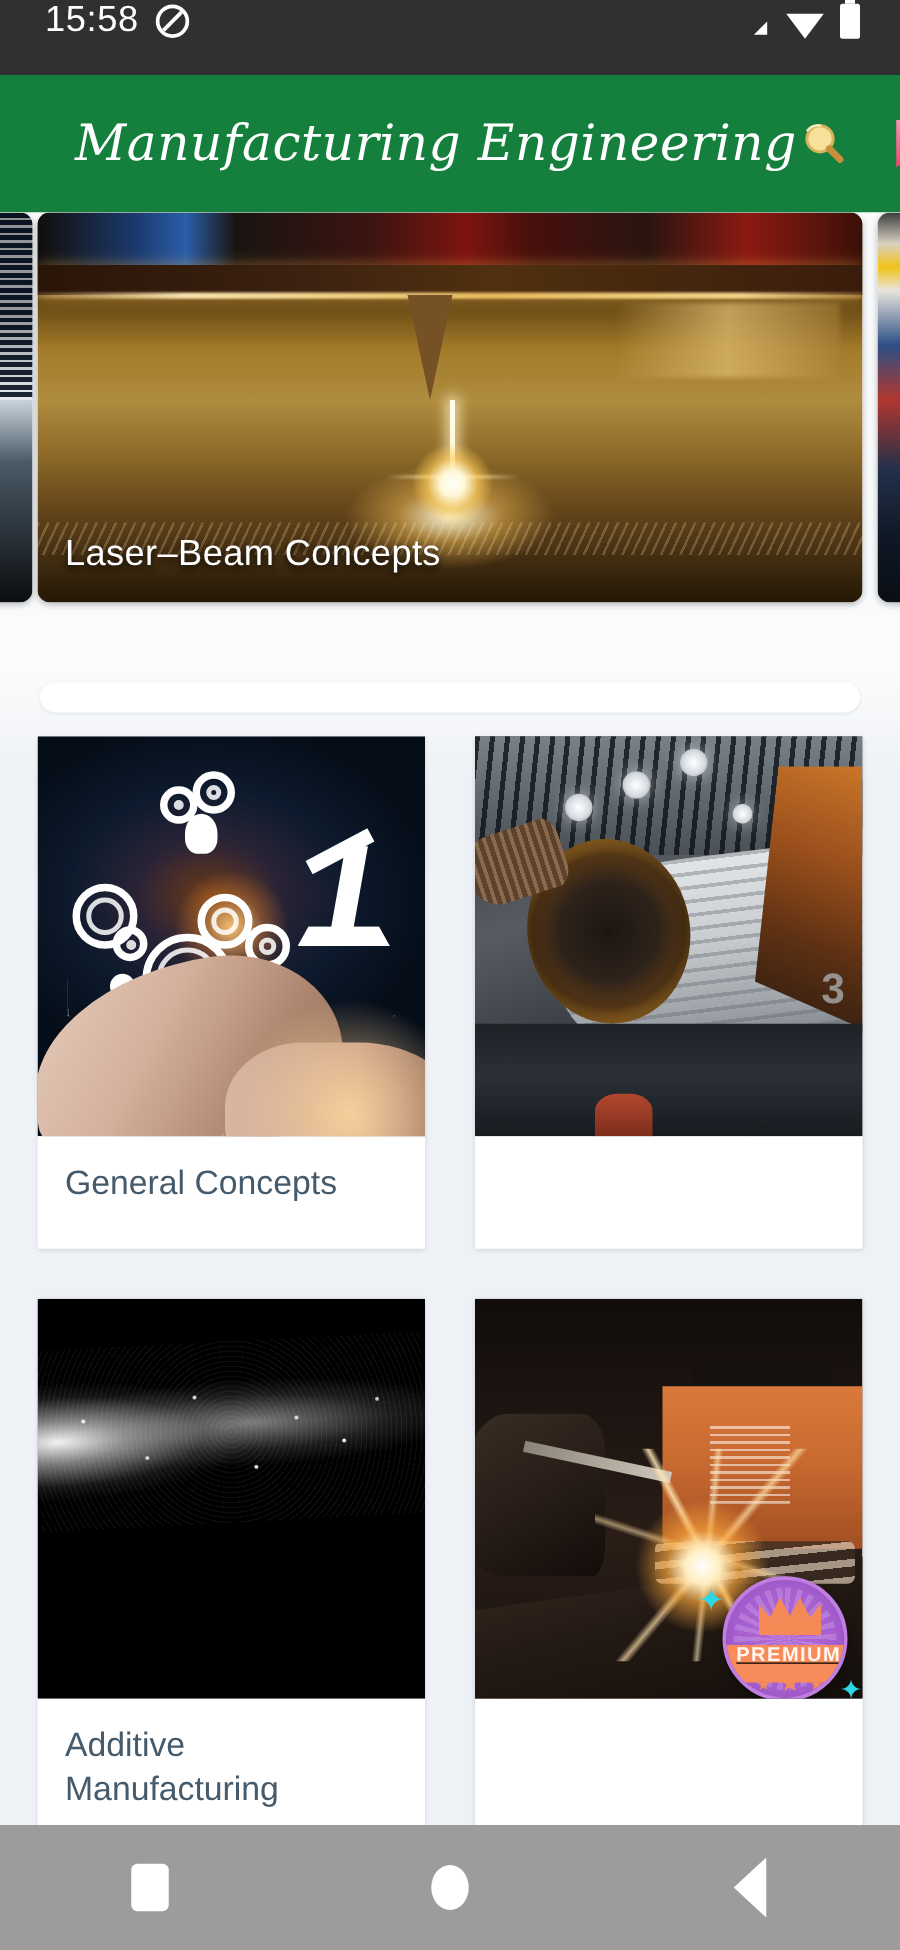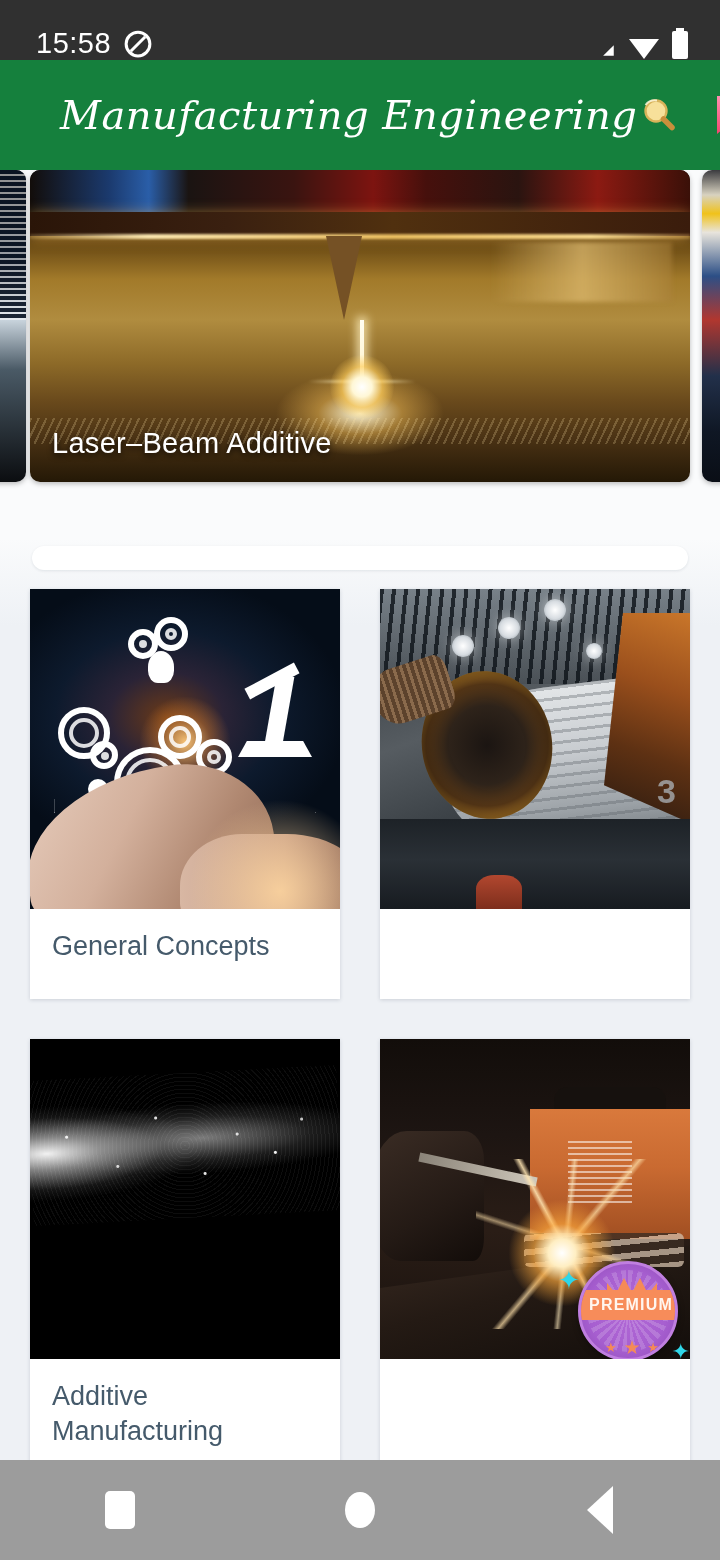--- a/index.html
+++ b/index.html
@@ -7,21 +7,21 @@
     width:720px; height:1560px;
     background:#eef1f5;
     font-family:"Liberation Sans", sans-serif;
     overflow:hidden;
   }
 
   
   .status-bar{
     position:absolute; top:0; left:0; width:720px; height:60px;
     background:#303030; color:#fff;
-    display:flex; align-items:flex-end;
+    display:flex; align-items:flex-start;
   }
   .status-left{ display:flex; align-items:center; gap:12px; margin-left:36px; }
   .status-time{ font-size:29px; letter-spacing:.5px; font-weight:400; }
   .dnd-icon{ width:30px; height:30px; position:relative; }
   .dnd-icon svg{ display:block; }
   .status-right{ margin-left:auto; margin-right:30px; display:flex; align-items:flex-end; gap:10px; }
 
   
   .app-bar{
     position:absolute; top:60px; left:0; width:720px; height:110px;
@@ -364,23 +364,23 @@
   .premium-circle::before{
     content:""; position:absolute; inset:6px; border-radius:50%;
     background:repeating-conic-gradient(from 0deg, rgba(255,255,255,.16) 0deg 7deg, rgba(255,255,255,0) 7deg 14deg);
   }
   .premium-crown{
     position:absolute; left:26px; top:12px; width:50px; height:32px;
     background:#f58a56;
     clip-path:polygon(0 100%, 0 22%, 18% 56%, 34% 6%, 50% 52%, 66% 6%, 82% 56%, 100% 22%, 100% 100%);
   }
   .premium-banner{
-    position:absolute; left:-3px; top:26px; width:106px; height:30px;
+    position:absolute; left:-3px; top:52px; width:106px; height:30px;
     background:#f78c5a;
-    display:flex; align-items:center; justify-content:center;
+    display:flex; justify-content:center;text-decoration:underline;
   }
   .premium-banner span{
     color:#fff6ef; font-size:16px; font-weight:700; letter-spacing:1.2px;
   }
   .premium-stars{
     position:absolute; left:24px; top:74px; width:54px;
     display:flex; align-items:center; justify-content:space-between;
     color:#f58a56; font-size:13px; line-height:1;
   }
   .premium-stars .big{ font-size:19px; }
@@ -471,21 +471,21 @@
       <div class="laser-topbar"></div>
       <div class="laser-rail"></div>
       <div class="laser-glowline"></div>
       <div class="laser-blocks"></div>
       <div class="nozzle"></div>
       <div class="beam"></div>
       <div class="spark-ray"></div>
       <div class="spark"></div>
       <div class="laser-hatch"></div>
     </div>
-    <div class="slide-caption">Laser–Beam Additive</div>
+    <div class="slide-caption">Laser–Beam Concepts</div>
   </div>
 
   <div class="slide slide-next">
     <div class="img">
       <div class="peek-next"></div>
     </div>
   </div>
 
 </div>
 

